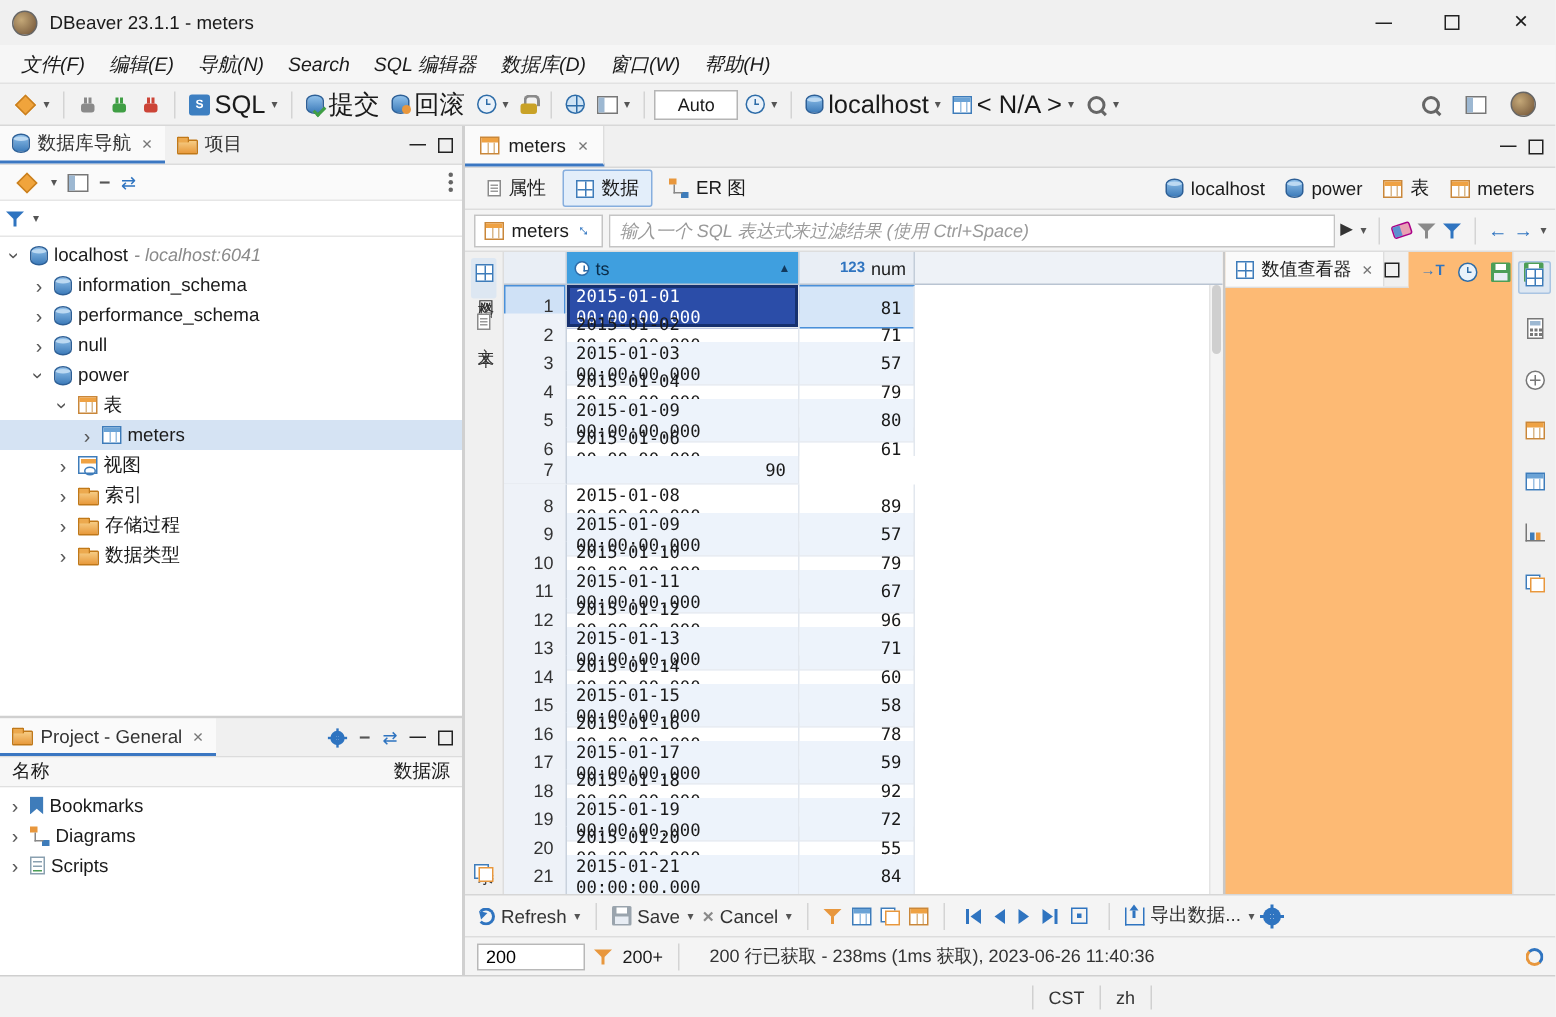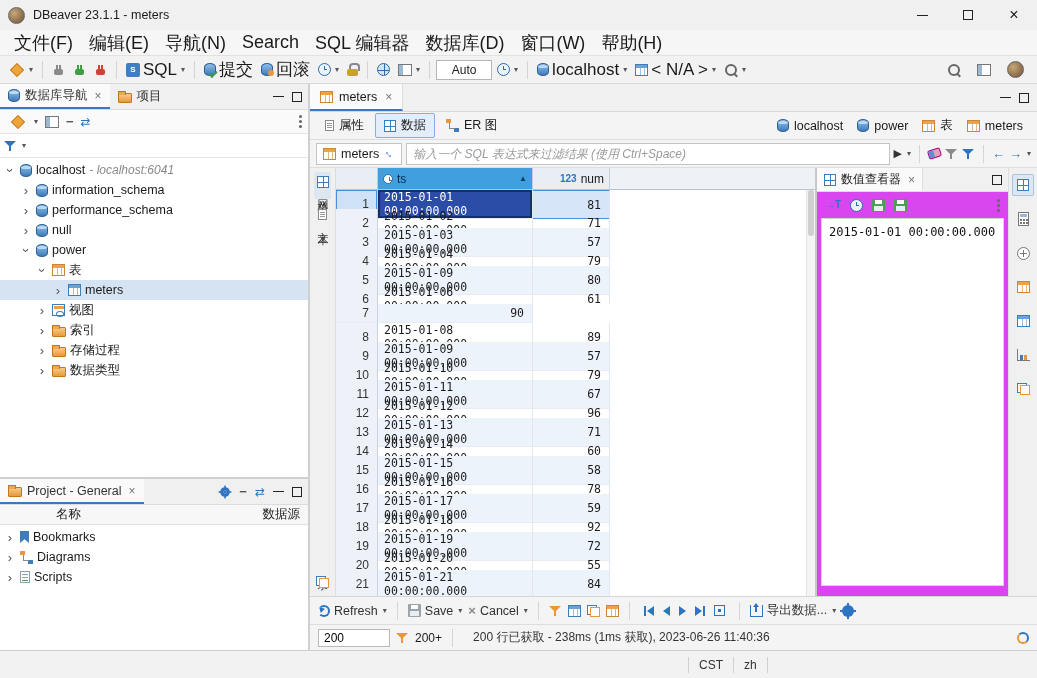--- a/index.html
+++ b/index.html
@@ -11,21 +11,21 @@
   .titlebar { height:30px; display:flex; align-items:center; padding-left:8px; background:#f0f0f0; flex:none; }
   .titlebar .title { margin-left:8px; font-size:12.5px; }
   .win-controls { margin-left:auto; display:flex; height:100%; }
   .wbtn { width:46px; height:100%; display:flex; align-items:center; justify-content:center; }
   .glyph-min { width:11px; border-bottom:1px solid #222; display:inline-block; }
   .glyph-max { width:10px; height:10px; border:1px solid #222; display:inline-block; }
   .glyph-close { font-size:16px; line-height:1; }
 
   
   .menubar { height:26px; display:flex; align-items:center; padding-left:6px; background:#f6f6f6; border-bottom:1px solid #e2e2e2; flex:none; }
-  .menu-item { padding:4px 8px; font-size:18px; }
+  .menu-item { padding:4px 8px; font-size:13px;font-style:italic; }
 
   
   .toolbar { height:28px; display:flex; align-items:center; padding:0 6px; background:#f2f2f2; border-bottom:1px solid #d8d8d8; flex:none; gap:2px; }
   .tbtn { display:flex; align-items:center; gap:3px; padding:2px 3px; border-radius:3px; }
   .sep { width:1px; height:18px; background:#d4d4d4; margin:0 4px; flex:none; }
   .dd { font-size:8px; color:#555; margin-left:1px; }
   .combo { background:#fff; border:1px solid #b5b5b5; padding:2px 10px; font-size:12px; min-width:56px; text-align:center; }
   .tlabel { font-size:17px; }
   .toolbar-right { margin-left:auto; display:flex; align-items:center; gap:10px; padding-right:4px; }
 
@@ -147,21 +147,21 @@
   .nav-filter input::placeholder { color:#999; }
   .tree { flex:1; background:#fff; overflow:hidden; padding-top:2px; }
   .trow { height:20px; display:flex; align-items:center; gap:4px; font-size:12.5px; white-space:nowrap; }
   .trow.selrow { background:#d5e3f3; }
   .chev { display:inline-block; width:12px; text-align:center; color:#555; font-size:13px; line-height:1; flex:none; }
   .chev.open { transform:rotate(90deg); }
   .tsuf { color:#8a8a8a; font-style:italic; font-size:12px; }
 
   .proj-panel { flex:1; display:flex; flex-direction:column; min-height:0; }
   .proj-head { height:20px; display:flex; align-items:center; background:#f7f7f7; border-bottom:1px solid #e0e0e0; font-size:12.5px; flex:none; }
-  .proj-head .c1 { padding-left:8px; flex:1;margin-left:48px; }
+  .proj-head .c1 { padding-left:8px; flex:1; }
   .proj-head .c2 { width:56px; padding-right:8px; text-align:right; }
   .proj-body { flex:1; background:#fff; padding-top:2px; }
 
   
   .editcol { flex:1; display:flex; flex-direction:column; min-width:0; background:#fff; }
   .etabbar { height:28px; background:#f0f0f0; display:flex; align-items:stretch; border-bottom:1px solid #d8d8d8; flex:none; }
   .etab { display:flex; align-items:center; gap:6px; padding:0 10px; background:#fafafa; border-right:1px solid #ddd; border-bottom:2px solid #3b77c2; font-size:12.5px; }
   .ectrl { margin-left:auto; display:flex; align-items:center; gap:8px; padding-right:8px; }
 
   .subtabbar { height:28px; display:flex; align-items:center; gap:2px; padding:0 6px; background:#f4f4f4; border-bottom:1px solid #ddd; flex:none; }
@@ -201,21 +201,21 @@
   .g-val { justify-content:flex-end; padding-right:8px; }
   .g-fill { border:none !important; background:#fff; }
   .g-row:nth-child(odd) .g-ts, .g-row:nth-child(odd) .g-val { background:#edf3fb; }
   .g-row.sel .g-num { background:#cfe1f6; box-shadow:inset 0 0 0 1px #4a90d9; }
   .g-row.sel .g-ts { background:#2b4da8; color:#fff; box-shadow:inset 0 0 0 2px #16306e; }
   .g-row.sel .g-val { background:#d6e6f8; border-top:1px solid #4a90d9; border-bottom:1px solid #4a90d9 !important; }
   .vscroll { position:absolute; right:0; top:22px; bottom:0; width:9px; background:#f4f4f4; border-left:1px solid #e4e4e4; }
   .vscroll .thumb { position:absolute; top:0; left:1px; right:1px; height:46px; background:#cfcfcf; border-radius:4px; }
 
   
-  .vviewer { width:193px; flex:none; border-left:2px solid #c8c8c8; display:flex; flex-direction:column; background:#d946ef; }
+  .vviewer { width:193px; flex:none; border-left:2px solid #c8c8c8; display:flex; background:#fdba74; }
   .vv-tabbar { height:24px; display:flex; align-items:center; background:#f0f0f0; border-bottom:1px solid #ddd; flex:none; }
   .vv-tab { display:flex; align-items:center; gap:5px; padding:0 7px; height:100%; background:#fafafa; border-right:1px solid #ddd; font-size:12px; }
   .vv-toolbar { height:26px; display:flex; align-items:center; gap:9px; padding:0 8px; flex:none; }
   .vv-toolbar .right { margin-left:auto; }
   .vv-content { flex:1; background:#fff; border:1px solid #d5d5d5; margin:0 4px 10px 4px; padding:6px 7px; font-family:"DejaVu Sans Mono","Liberation Mono",monospace; font-size:12px; color:#111; }
 
   .rstrip { width:29px; flex:none; background:#f0f0f0; border-left:1px solid #ddd; display:flex; flex-direction:column; align-items:center; padding-top:6px; gap:12px; }
   .rbtn { width:22px; height:22px; display:flex; align-items:center; justify-content:center; border-radius:2px; }
   .rbtn.active { background:#dde7f2; box-shadow:inset 0 0 0 1px #a9c4e2; }
 

